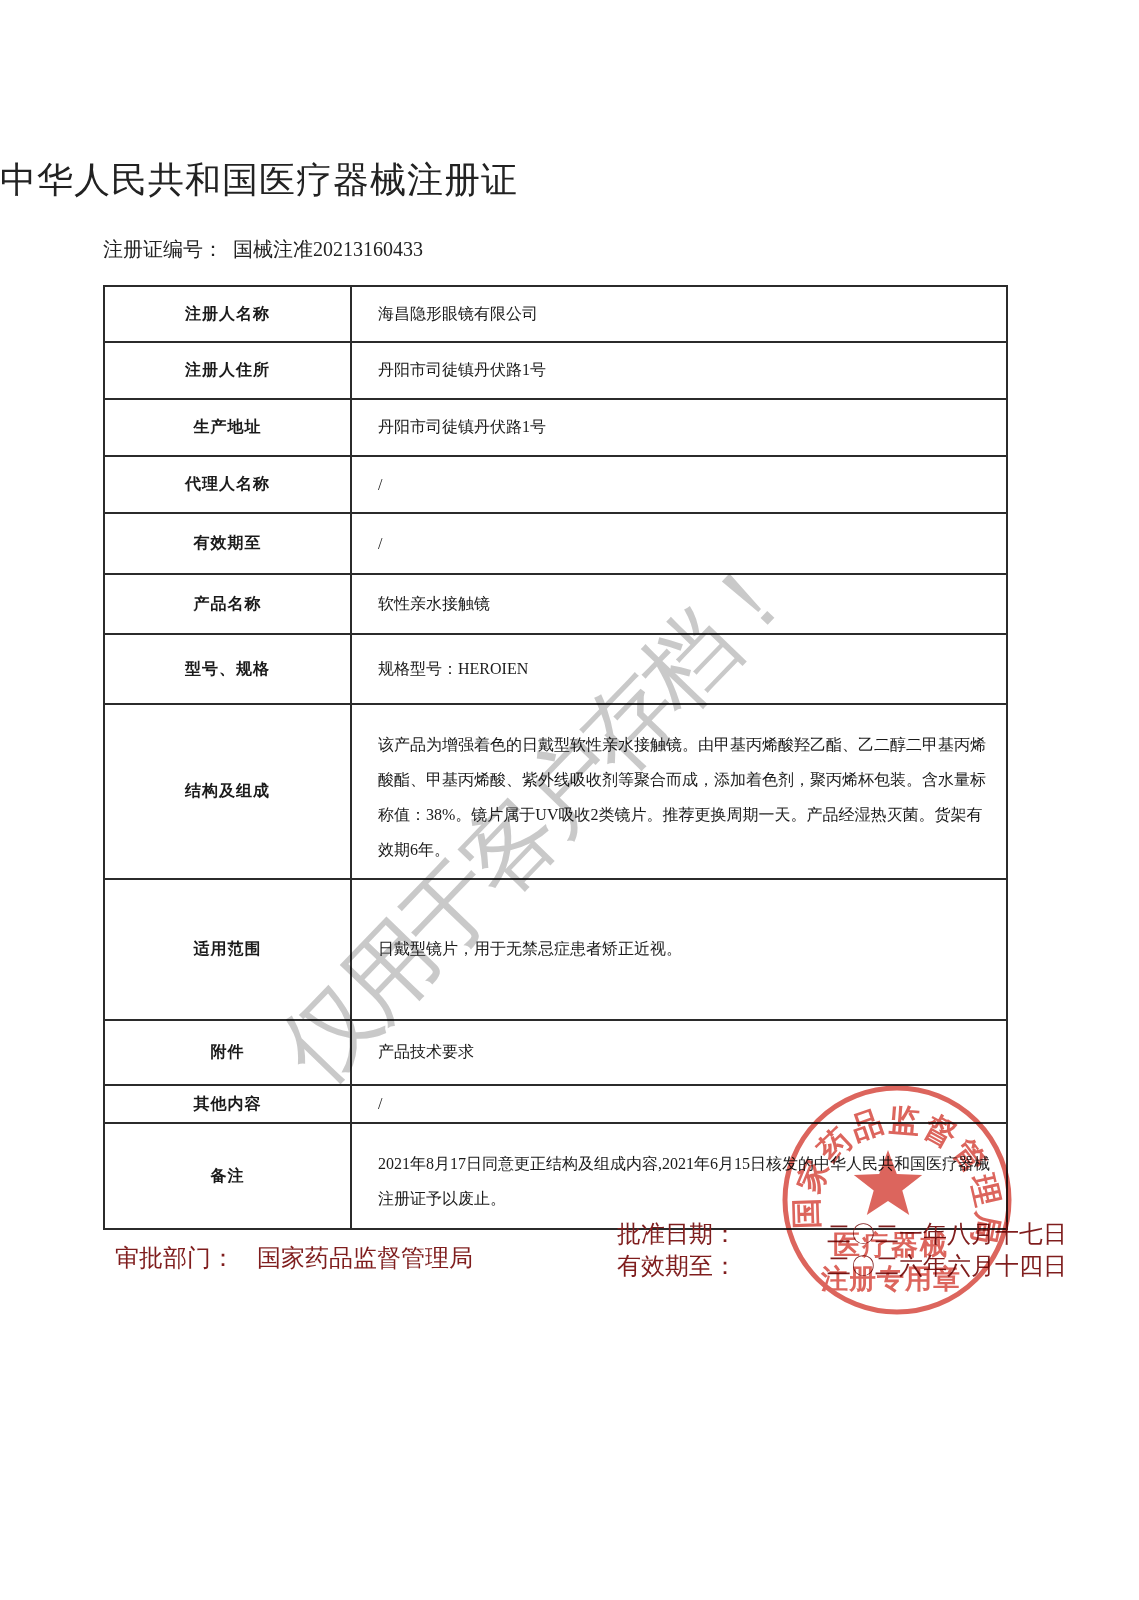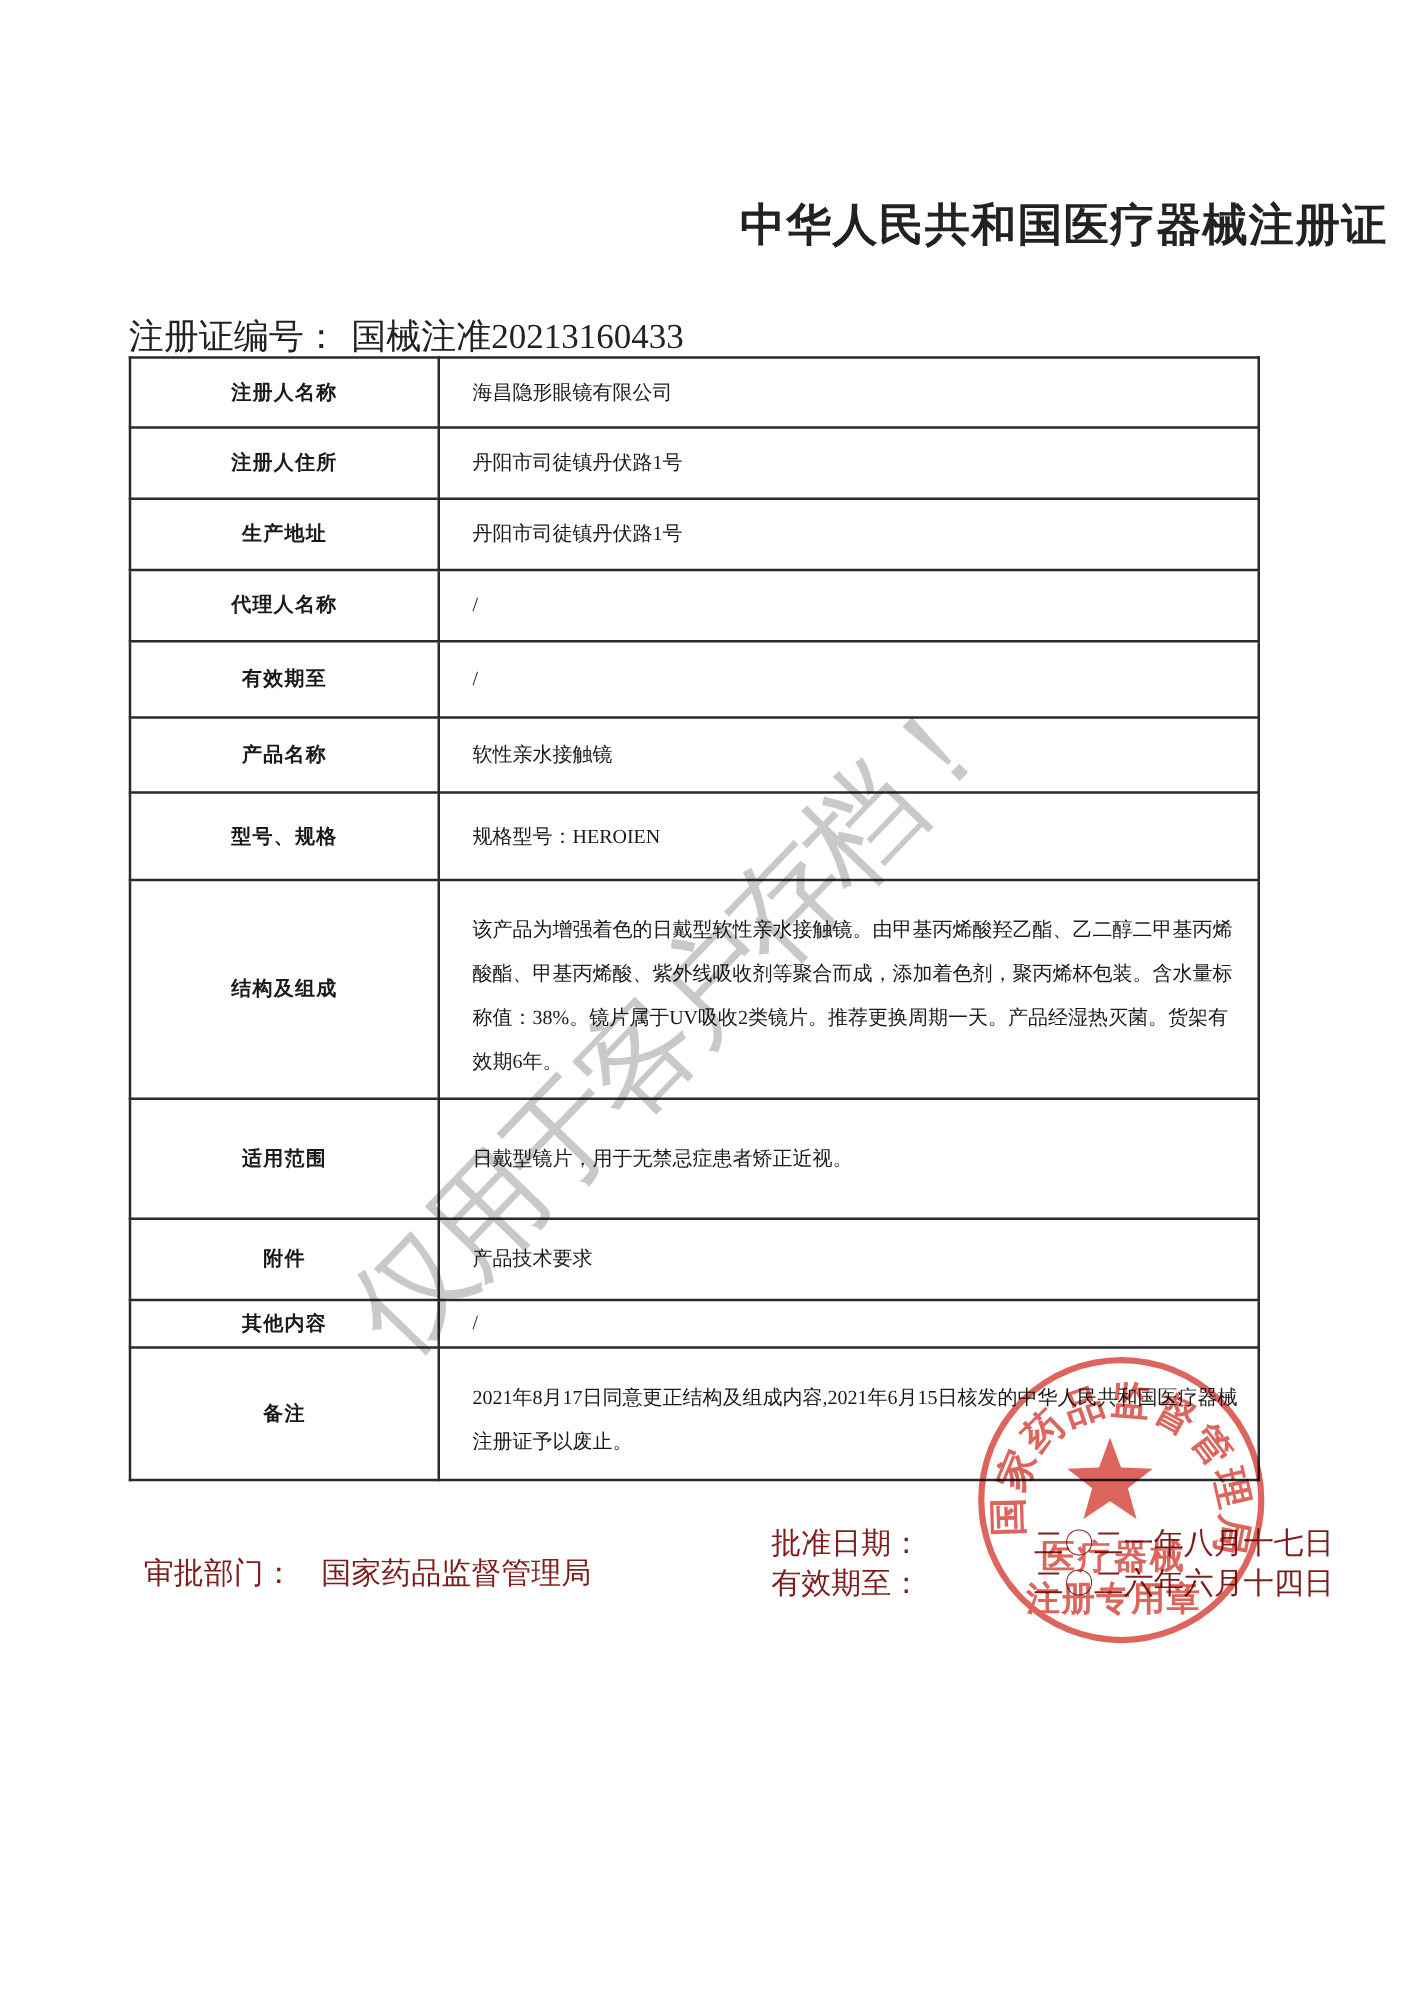--- a/index.html
+++ b/index.html
@@ -7,29 +7,29 @@
     position:relative;
     width:1139px;height:1600px;
     background:#ffffff;
     font-family:"Liberation Serif", serif;
     color:#1f1f1f;
     overflow:hidden;
   }
   
   .doc-title{
     position:absolute;left:0;top:156px;width:1110px;
-    text-align:right;
-    font-size:36px;font-weight:bold;
+    text-align:left;
+    font-size:36px;font-weight:normal;
     letter-spacing:1px;
     color:#222;
   }
   
   .cert-line{
-    position:absolute;left:103px;top:250px;
-    font-size:28px;color:#222;
+    position:absolute;left:103px;top:236px;
+    font-size:20px;color:#222;
   }
   .cert-line .num{margin-left:10px;font-family:"Liberation Serif", serif;}
   
   table.cert{
     position:absolute;left:103px;top:285px;
     width:905px;
     border-collapse:collapse;table-layout:fixed;
     z-index:1;
   }
   table.cert td{
@@ -45,21 +45,21 @@
     font-family:"Liberation Sans", sans-serif;
     letter-spacing:1px;
     color:#1a1a1a;
   }
   td.val{
     padding:2px 10px 2px 26px;
     color:#1a1a1a;
   }
   tr.r1{height:56px}  tr.r2{height:57px}  tr.r3{height:57px}
   tr.r4{height:57px}  tr.r5{height:61px}  tr.r6{height:60px}
-  tr.r7{height:70px}  tr.r8{height:175px} tr.r9{height:96px}
+  tr.r7{height:70px}  tr.r8{height:175px} tr.r9{height:141px}
   tr.r10{height:65px} tr.r11{height:38px} tr.r12{height:106px}
   td.val.top{vertical-align:top;padding-top:22px;line-height:35px;}
   
   .footer-item{position:absolute;font-size:24px;color:#7f1d1d;z-index:2;white-space:nowrap;}
   #approval-dept{left:115px;top:1242px;text-align:right;}
   #approval-dept .dept-value{margin-left:22px;}
   #approve-date-label{left:617px;top:1218px;}
   #approve-date-value{left:827px;top:1218px;}
   #valid-until-label{left:617px;top:1250px;}
   #valid-until-value{left:827px;top:1250px;}

